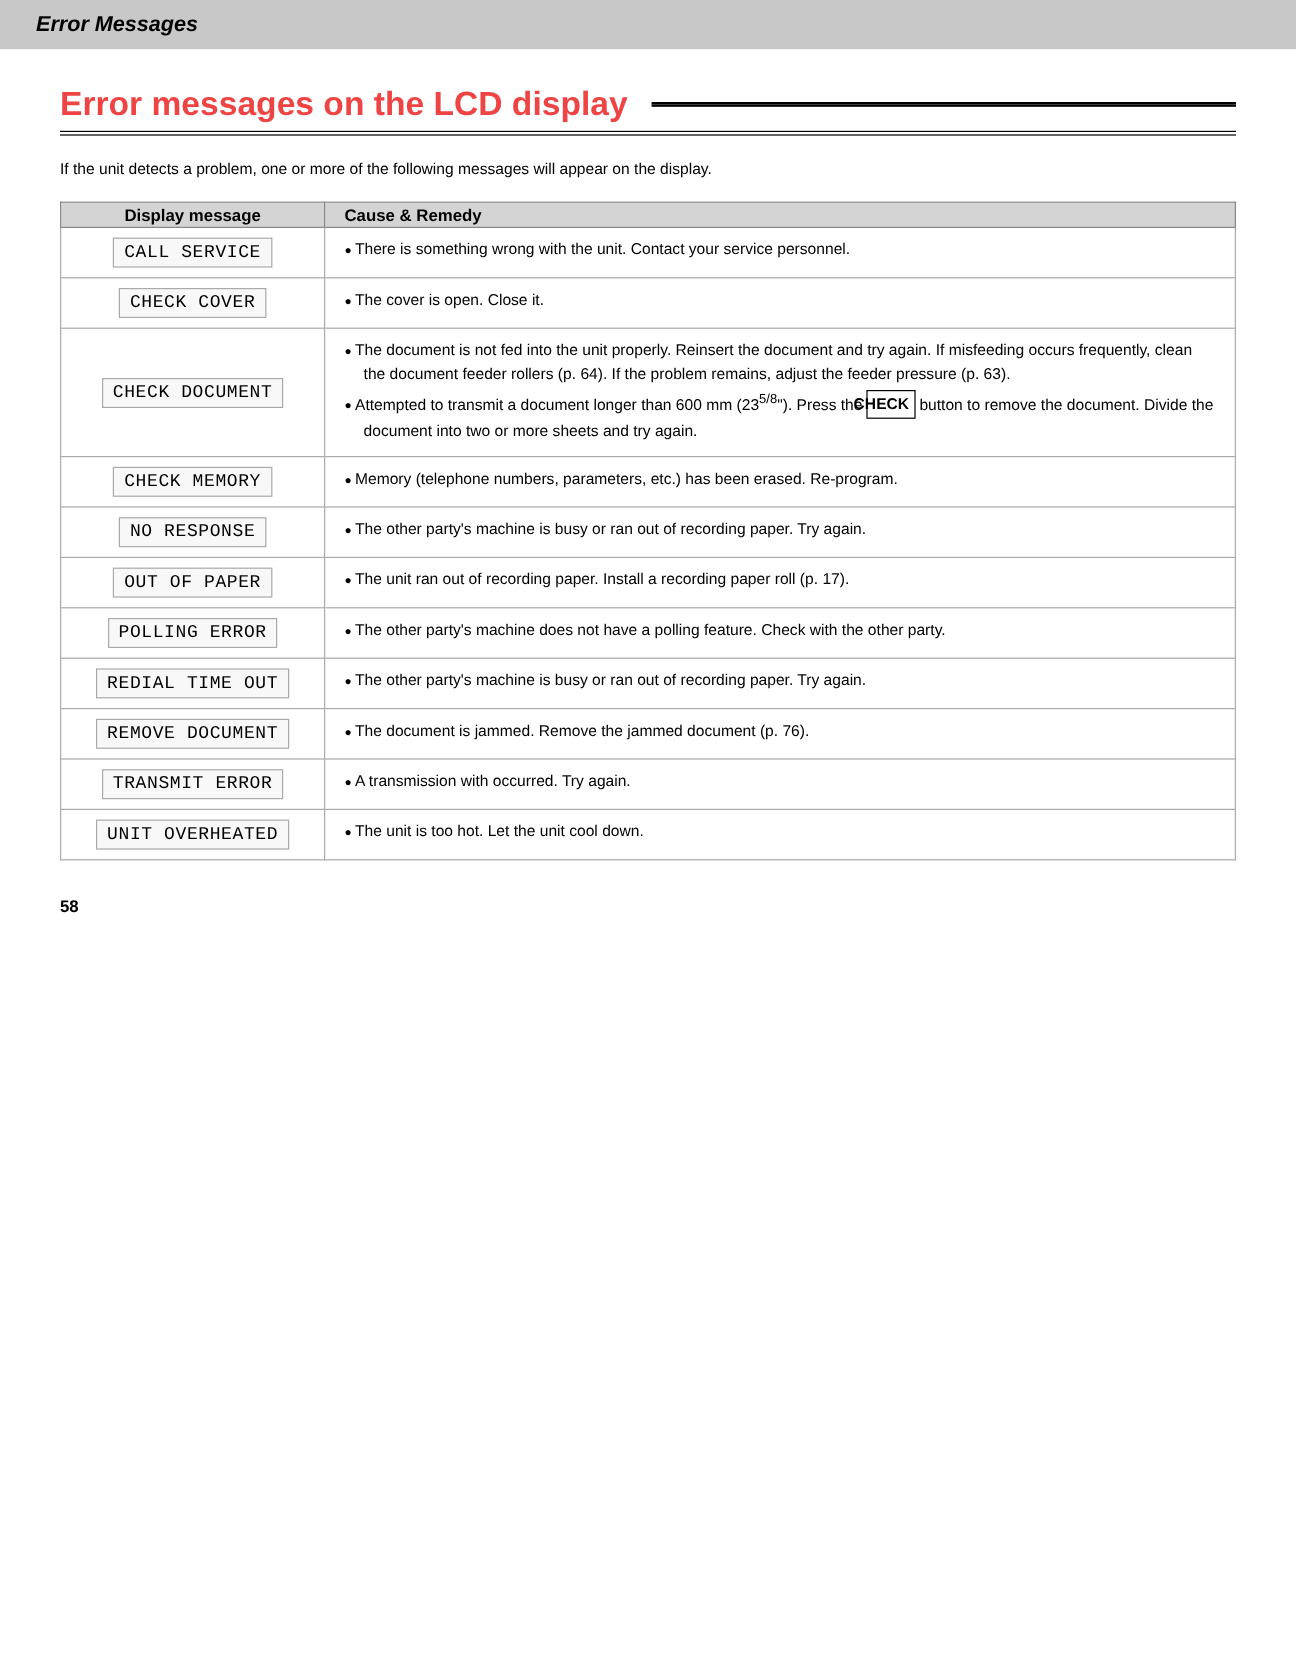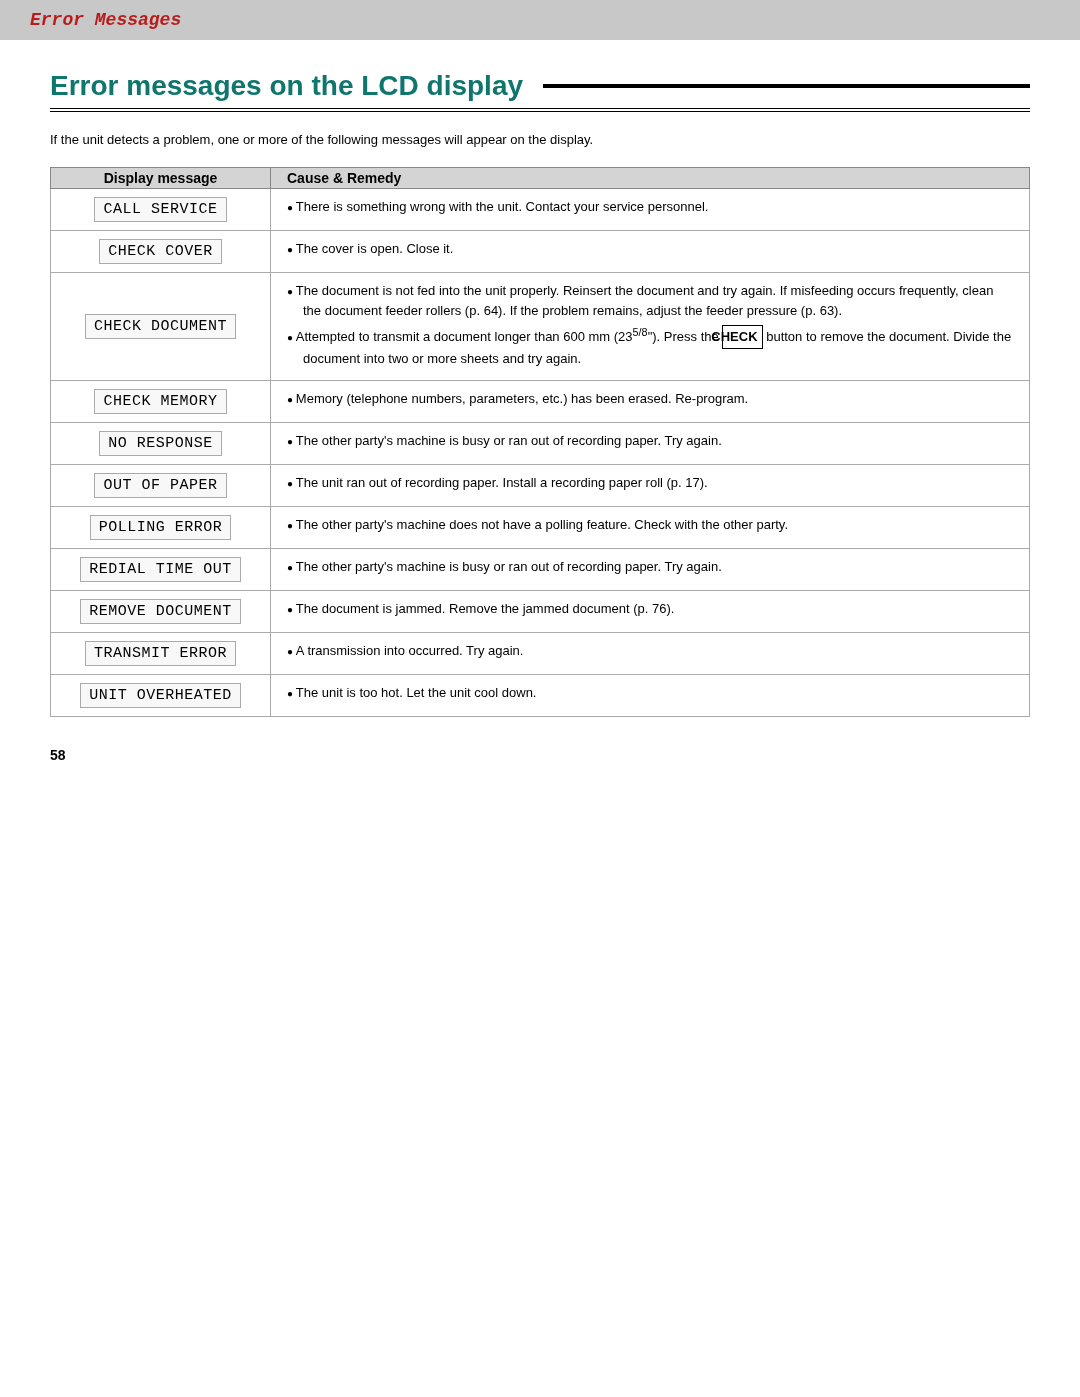--- a/index.html
+++ b/index.html
@@ -21,32 +21,31 @@
     .header-bar {
       background: #c8c8c8;
       padding: 10px 30px;
       margin-bottom: 30px;
     }
 
     .header-bar h2 {
       font-style: italic;
       font-size: 18px;
       font-weight: bold;
-      color: #b91c1c;
-      font-family: Liberation Mono, monospace;
+      color: #000000;
     }
 
     .content {
       padding: 0 50px 50px 50px;
     }
 
     .page-title {
       font-size: 28px;
       font-weight: bold;
-      color: #0f766e;
+      color: #ef4444;
       margin-bottom: 8px;
       padding-bottom: 6px;
       border-bottom: 4px double #000;
       display: flex;
       align-items: center;
       gap: 10px;
     }
 
     .page-title-line {
       flex: 1;
@@ -228,21 +227,21 @@
           <td>
             <div class="cause-text">
               <p>The document is jammed. Remove the jammed document (p. 76).</p>
             </div>
           </td>
         </tr>
         <tr>
           <td><span class="display-msg">TRANSMIT ERROR</span></td>
           <td>
             <div class="cause-text">
-              <p>A transmission into occurred. Try again.</p>
+              <p>A transmission with occurred. Try again.</p>
             </div>
           </td>
         </tr>
         <tr>
           <td><span class="display-msg">UNIT OVERHEATED</span></td>
           <td>
             <div class="cause-text">
               <p>The unit is too hot. Let the unit cool down.</p>
             </div>
           </td>

